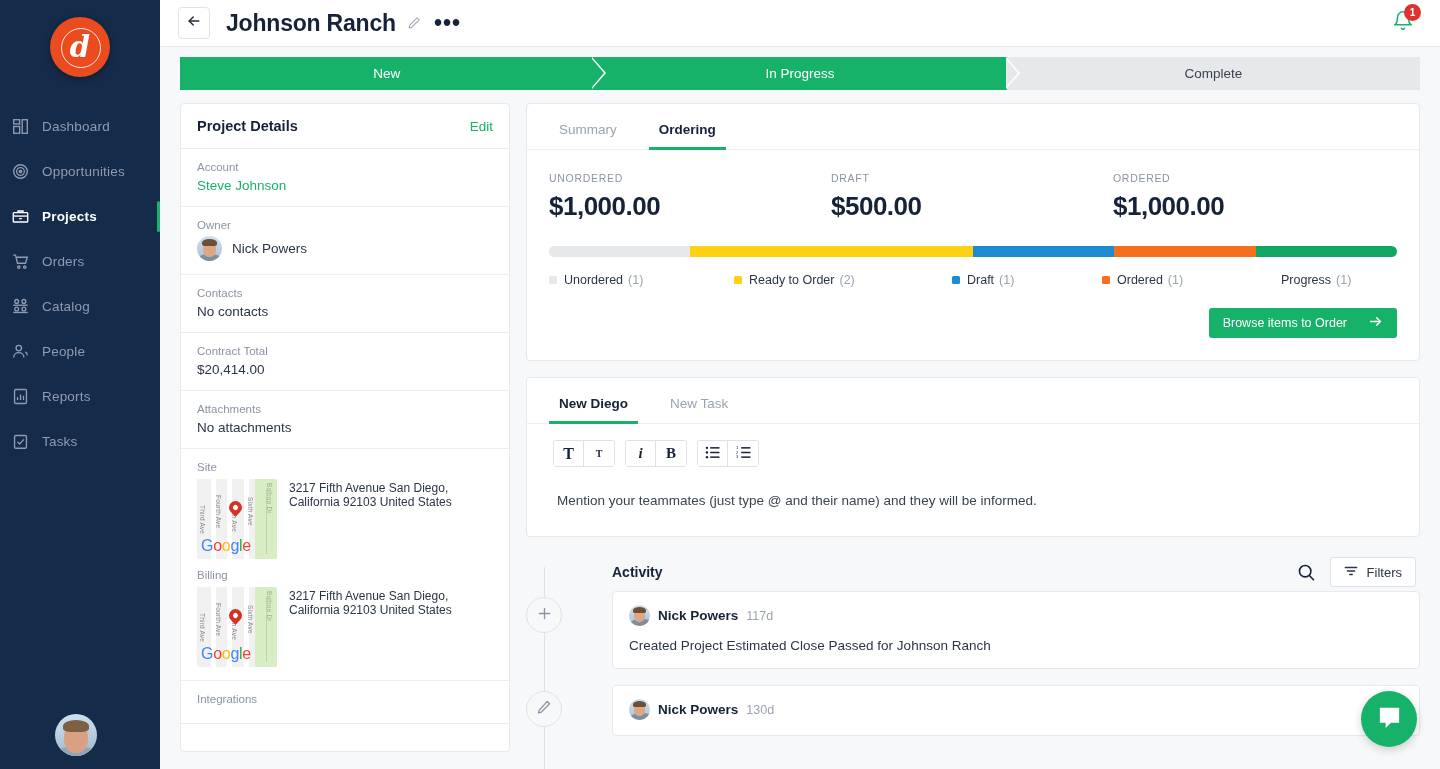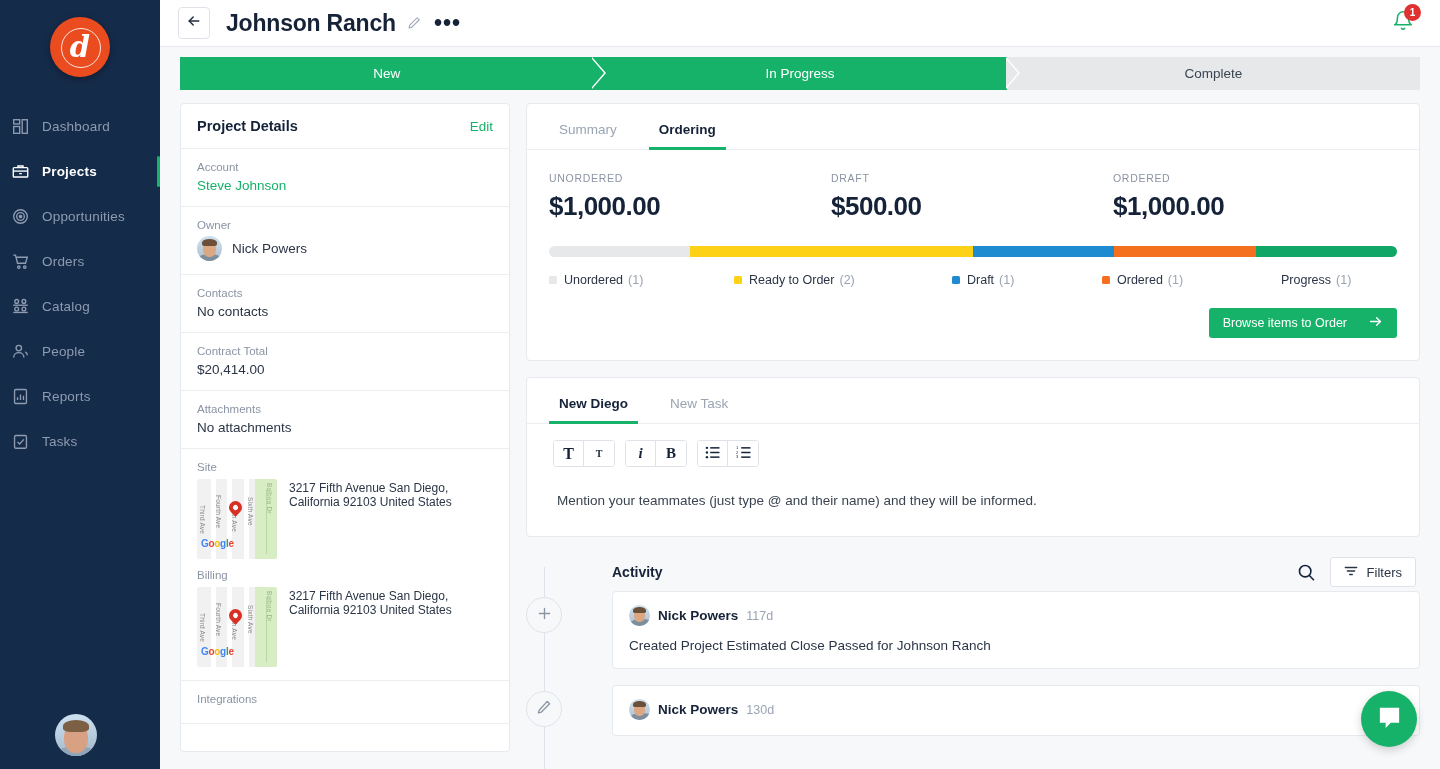--- a/index.html
+++ b/index.html
@@ -159,21 +159,21 @@
   .map .river { position:absolute; right:10px; top:10px; width:1.5px; height:65px; background:#b6d9a0; }
   .map .st {
     position:absolute; color:#8a8a8a; font-size:6.5px;
     writing-mode: vertical-rl; letter-spacing:.2px;
   }
   .map .pin {
     position:absolute; left:32px; top:22px; width:13px; height:13px;
     background:#d93025; border-radius:50% 50% 50% 0; transform: rotate(-45deg);
   }
   .map .pin::after{ content:""; position:absolute; left:4px; top:4px; width:5px; height:5px; background:#fff; border-radius:50%; }
-  .gmark { position:absolute; left:4px; bottom:10px; font-size:10px; font-weight:700; letter-spacing:-.3px; }
+  .gmark { position:absolute; left:4px; bottom:4px; font-size:16px; font-weight:400; letter-spacing:-.3px; }
   .gmark i { font-style:normal; }
   .addr-text { font-size: 12px; color: #2b3546; line-height: 1.18; padding-top: 2px; }
   .subcap { font-size: 11.5px; color: #8b94a3; margin: 0 0 6px 0; }
 
   
   .right { flex: 1; min-width: 0; }
   .tabs { display: flex; padding: 0 22px; border-bottom: 1px solid #eceef1; }
   .tab {
     padding: 18px 10px 12px 10px; font-size: 13.5px; color: #9aa4b2;
     cursor: pointer; position: relative; margin-right: 22px;
@@ -265,41 +265,41 @@
         <span class="ico">
           <svg width="17" height="17" viewBox="0 0 20 20" fill="none" stroke="currentColor" stroke-width="1.6">
             <rect x="2" y="2" width="7" height="5"></rect>
               <rect x="2" y="10" width="7" height="8"></rect>
               <rect x="12" y="2" width="6" height="16"></rect>
           </svg>
         </span>
         <span class="nav-label">Dashboard</span>
       </div>
 
+      <div class="nav-item">
+        <span class="ico">
+          <svg width="17" height="17" viewBox="0 0 20 20" fill="none" stroke="currentColor" stroke-width="1.6">
+            <circle cx="10" cy="10" r="8"></circle>
+              <circle cx="10" cy="10" r="4.5"></circle>
+              <circle cx="10" cy="10" r="1.4" fill="currentColor"></circle>
+          </svg>
+        </span>
+        <span class="nav-label">Opportunities</span>
+      </div>
+
       <div class="nav-item active">
         <span class="ico">
           <svg width="17" height="17" viewBox="0 0 20 20" fill="none" stroke="currentColor" stroke-width="1.6">
             <rect x="1.5" y="5.5" width="17" height="11" rx="1"></rect>
               <path d="M7 5.5V3.5h6v2"></path>
               <path d="M1.5 9.5h17"></path>
               <path d="M8.5 12.5h3"></path>
           </svg>
         </span>
         <span class="nav-label">Projects</span>
-      </div>
-
-      <div class="nav-item">
-        <span class="ico">
-          <svg width="17" height="17" viewBox="0 0 20 20" fill="none" stroke="currentColor" stroke-width="1.6">
-            <circle cx="10" cy="10" r="8"></circle>
-              <circle cx="10" cy="10" r="4.5"></circle>
-              <circle cx="10" cy="10" r="1.4" fill="currentColor"></circle>
-          </svg>
-        </span>
-        <span class="nav-label">Opportunities</span>
       </div>
 
       <div class="nav-item">
         <span class="ico">
           <svg width="17" height="17" viewBox="0 0 20 20" fill="none" stroke="currentColor" stroke-width="1.6">
             <path d="M1.5 2.5h2.6l2.4 9.5h9.4l2.1-7H5"></path>
               <circle cx="8" cy="16.5" r="1.4"></circle>
               <circle cx="15" cy="16.5" r="1.4"></circle>
           </svg>
         </span>

